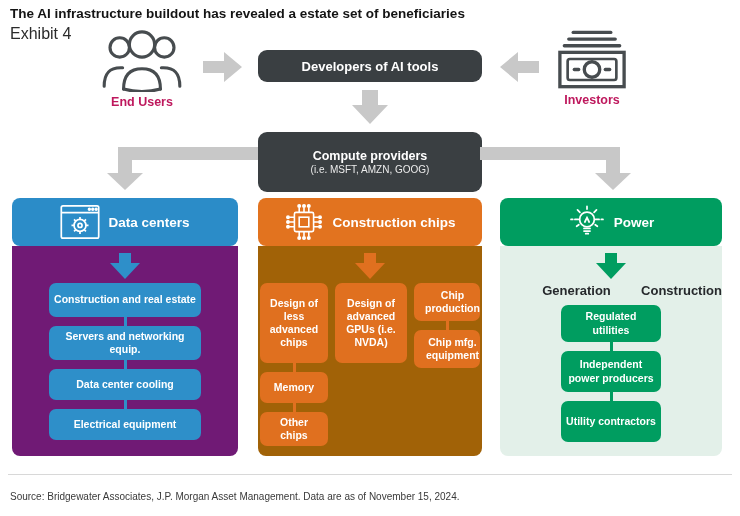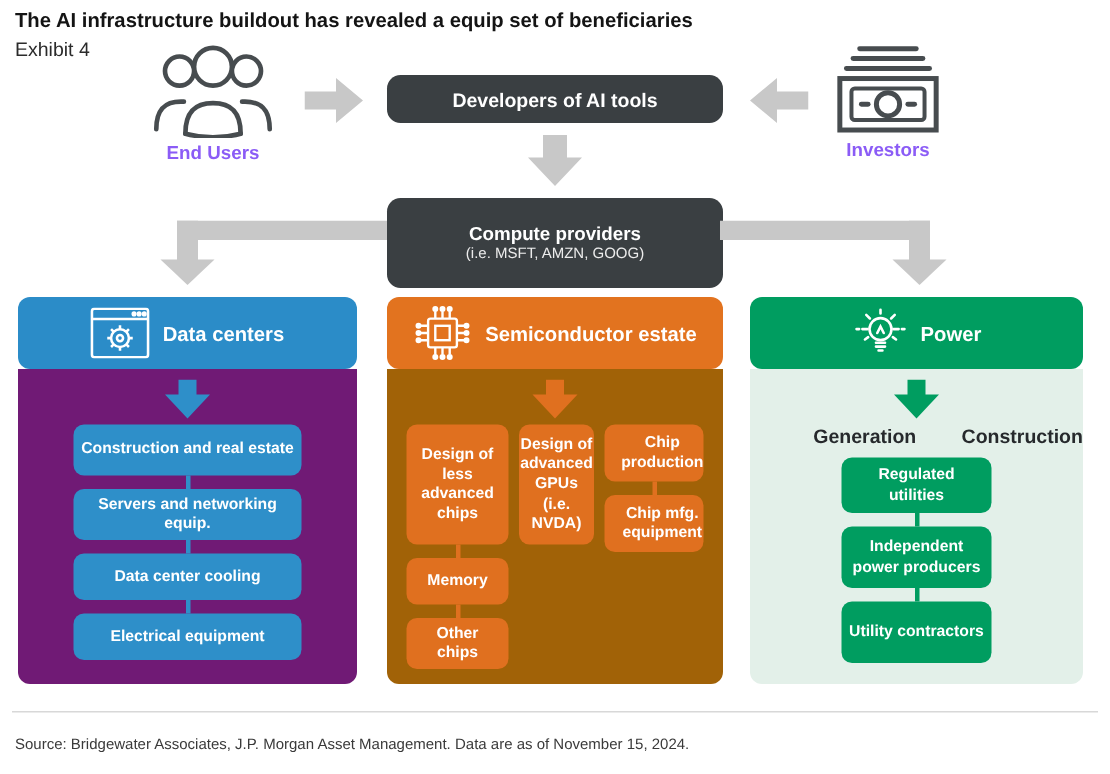--- a/index.html
+++ b/index.html
@@ -1,26 +1,26 @@
 <!DOCTYPE html>
 <html><head>
 <meta charset="utf-8">
 <style>
   html,body{margin:0;padding:0;background:#fff;}
   .canvas{position:relative;width:740px;height:516px;background:#ffffff;
     font-family:"Liberation Sans",sans-serif;overflow:hidden;}
 
   .title{position:absolute;left:10px;top:6px;font-size:13.5px;font-weight:700;color:#141414;}
-  .exhibit{position:absolute;left:10px;top:25px;font-size:13px;color:#2b2b2b;}
+  .exhibit{position:absolute;left:10px;top:25px;font-size:16px;color:#2b2b2b;}
 
   .actor{position:absolute;width:120px;text-align:center;}
   #endusers{left:82px;top:28px;}
   #investors{left:532px;top:28px;}
   .actor svg{display:block;margin:0 auto;}
-  .actor .lbl{font-weight:700;font-size:12.5px;color:#8b5cf6;margin-top:3px;}
+  .actor .lbl{font-weight:700;font-size:12.5px;color:#be185d;margin-top:3px;}
 
   .darkbox{position:absolute;background:#3a3f42;border-radius:9px;color:#fff;
     display:flex;flex-direction:column;align-items:center;justify-content:center;text-align:center;}
   #developers{left:258px;top:50px;width:224px;height:32px;font-size:13px;font-weight:700;}
   #compute{left:258px;top:132px;width:224px;height:60px;}
   #compute .main{font-size:12.5px;font-weight:700;}
   #compute .sub{font-size:10px;margin-top:1px;color:#ececec;}
 
   .arrow{position:absolute;}
   #arrow-eu{left:203px;top:51px;}
@@ -48,38 +48,38 @@
     padding:4px 5px;box-sizing:border-box;}
   .conn{width:3px;height:9px;}
   .conn.blue{background:#2e8fc9;} .conn.orange{background:#e0701f;} .conn.green{background:#009d60;}
 
   .node.blue{background:#2e8fc9;width:152px;min-height:34px;}
   .node.blue.one{min-height:31px;}
 
   .semi-cols{display:flex;justify-content:center;align-items:flex-start;gap:7px;padding:0 6px;}
   .semi-col{display:flex;flex-direction:column;align-items:center;}
   .node.orange{background:#e0701f;}
-  .w-a{width:68px;} .w-b{width:50px;} .w-c{width:66px;}
+  .w-a{width:68px;} .w-b{width:72px;} .w-c{width:66px;}
   .h-tall{min-height:80px;} .h-one{min-height:31px;} .h-two{min-height:38px;padding-left:16px;}
 
   .pow-heads{display:flex;justify-content:flex-start;gap:24px;margin-top:3px;padding-left:36px;}
   .pow-head{width:100px;text-align:center;font-weight:700;font-size:13px;color:#26292c;}
   .pow-cols{display:flex;justify-content:center;gap:23px;margin-top:7px;}
   .node.green{background:#009d60;width:100px;}
   .g-one{min-height:37px;} .g-two{min-height:41px;}
 
   .divider{position:absolute;left:8px;right:8px;top:474px;height:1px;background:#d8d8d8;}
   .source{position:absolute;left:10px;top:491px;font-size:10px;color:#3a3a3a;}
 </style>
 </head>
 <body>
 
 <div class="canvas">
 
-  <div class="title">The AI infrastructure buildout has revealed a equip set of beneficiaries</div>
+  <div class="title">The AI infrastructure buildout has revealed a estate set of beneficiaries</div>
   <div class="exhibit">Exhibit 4</div>
 
   <div class="actor" id="endusers">
     <span>
       <svg width="88" height="64" viewBox="0 0 90 66" fill="none" stroke="#474c4f" stroke-width="3.2" stroke-linecap="round">
         <circle cx="22" cy="20" r="10"></circle>
         <circle cx="68" cy="20" r="10"></circle>
         <path d="M6 60 c0 -14 6 -19 17 -19 h2"></path>
         <path d="M84 60 c0 -14 -6 -19 -17 -19 h-2"></path>
         <circle cx="45" cy="17" r="13" fill="#fff"></circle>
@@ -189,21 +189,21 @@
           <circle cx="25" cy="45" r="1.5" fill="#fff"></circle>
           <circle cx="31" cy="45" r="1.5" fill="#fff"></circle>
         <circle cx="5" cy="19" r="1.5" fill="#fff"></circle>
           <circle cx="5" cy="25" r="1.5" fill="#fff"></circle>
           <circle cx="5" cy="31" r="1.5" fill="#fff"></circle>
         <circle cx="45" cy="19" r="1.5" fill="#fff"></circle>
           <circle cx="45" cy="25" r="1.5" fill="#fff"></circle>
           <circle cx="45" cy="31" r="1.5" fill="#fff"></circle>
       </svg>
     </span>
-    <span>Semiconductor estate</span>
+    <span>Construction chips</span>
   </div>
   <div class="panel-body" id="pb2">
     <svg class="downarrow" width="34" height="27" viewBox="0 0 34 27">
         <polygon points="11,0 23,0 23,10 32,10 17,26 2,10 11,10" fill="#e0701f"></polygon>
       </svg>
     <div class="semi-cols">
       <div class="semi-col">
         <div class="node orange w-a h-tall">Design of less advanced chips</div>
         <div class="conn orange"></div>
         <div class="node orange w-a h-one">Memory</div>

